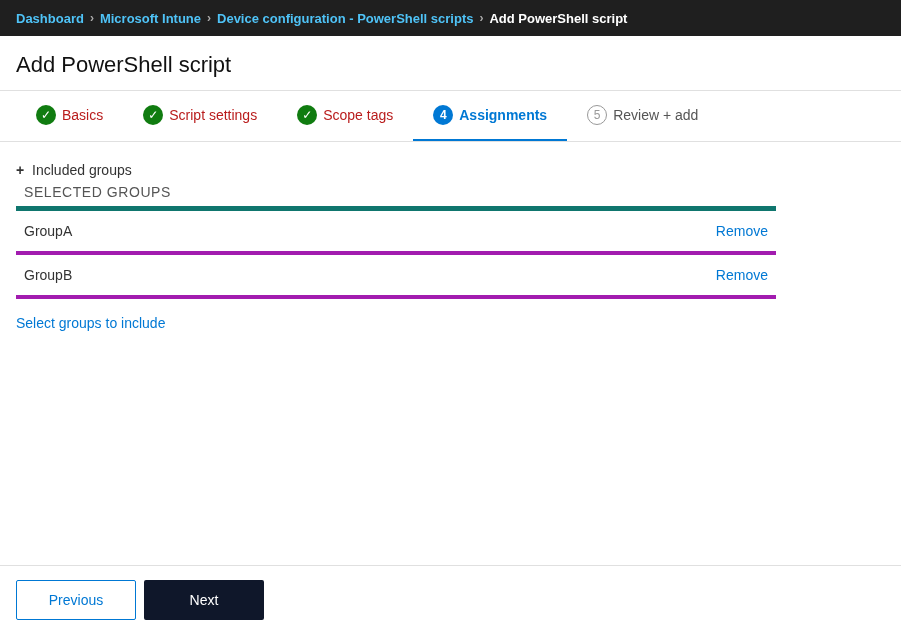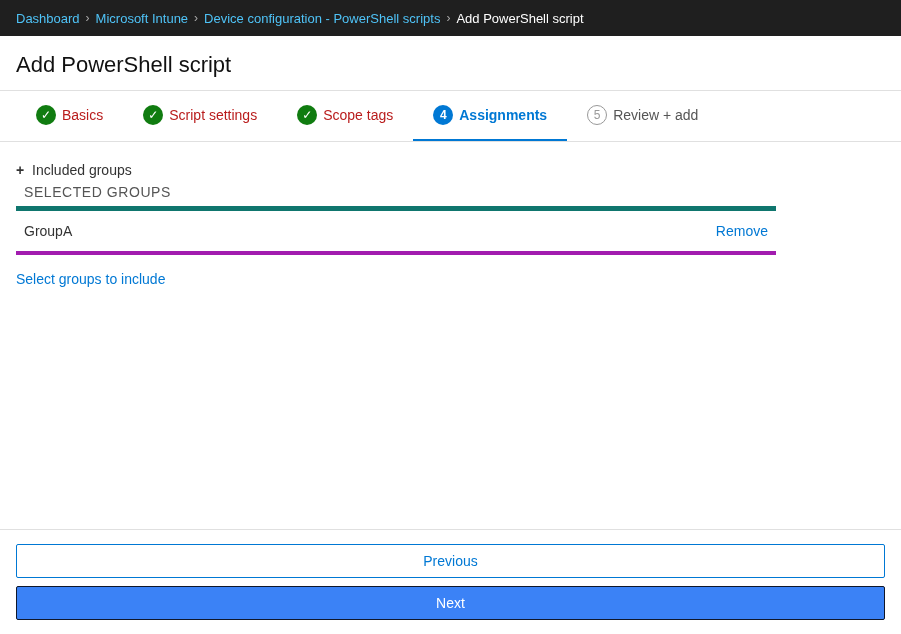--- a/index.html
+++ b/index.html
@@ -17,20 +17,21 @@
     .breadcrumb {
       background: #1a1a2e;
       background: #222;
       background: #1f1f1f;
       padding: 6px 16px;
       display: flex;
       align-items: center;
       gap: 6px;
       font-size: 13px;
       min-height: 36px;
+      font-weight: bold;
     }
     .breadcrumb a {
       color: #4fc3f7;
       text-decoration: none;
     }
     .breadcrumb .sep {
       color: #aaa;
       font-size: 12px;
     }
     .breadcrumb .current {
@@ -175,36 +176,35 @@
     .footer {
       position: absolute;
       bottom: 0;
       left: 0;
       width: 100%;
       padding: 14px 16px;
       display: flex;
       gap: 8px;
       background: #fff;
       border-top: 1px solid #e0e0e0;
-      flex-direction: column;
     }
     .btn-previous {
       padding: 8px 24px;
       border: 1px solid #0078d4;
       background: #fff;
       color: #0078d4;
       font-size: 14px;
       cursor: pointer;
       border-radius: 2px;
       min-width: 120px;
     }
     .btn-next {
       padding: 8px 16px;
-      border: 1px solid #0f172a;
-      background: #3b82f6;
+      border: 4px solid #0f172a;
+      background: #0f172a;
       color: #fff;
       font-size: 14px;
       cursor: pointer;
       border-radius: 2px;
       min-width: 120px;
     }
 
     .page-wrapper {
       position: relative;
       width: 901px;
@@ -271,20 +271,26 @@
           <th></th>
         </tr>
       </thead>
       <tbody id="groups-tbody">
       <tr>
       <td>GroupA</td>
       <td>
         <button class="remove-btn">Remove</button>
       </td>
     </tr>
+          <tr>
+      <td>GroupB</td>
+      <td>
+        <button class="remove-btn">Remove</button>
+      </td>
+    </tr>
         </tbody>
     </table>
 
     
     <a class="select-groups-link" href="#">Select groups to include</a>
   </div>
 
   <div class="footer">
     <button class="btn-previous">Previous</button>
     <button class="btn-next">Next</button>

